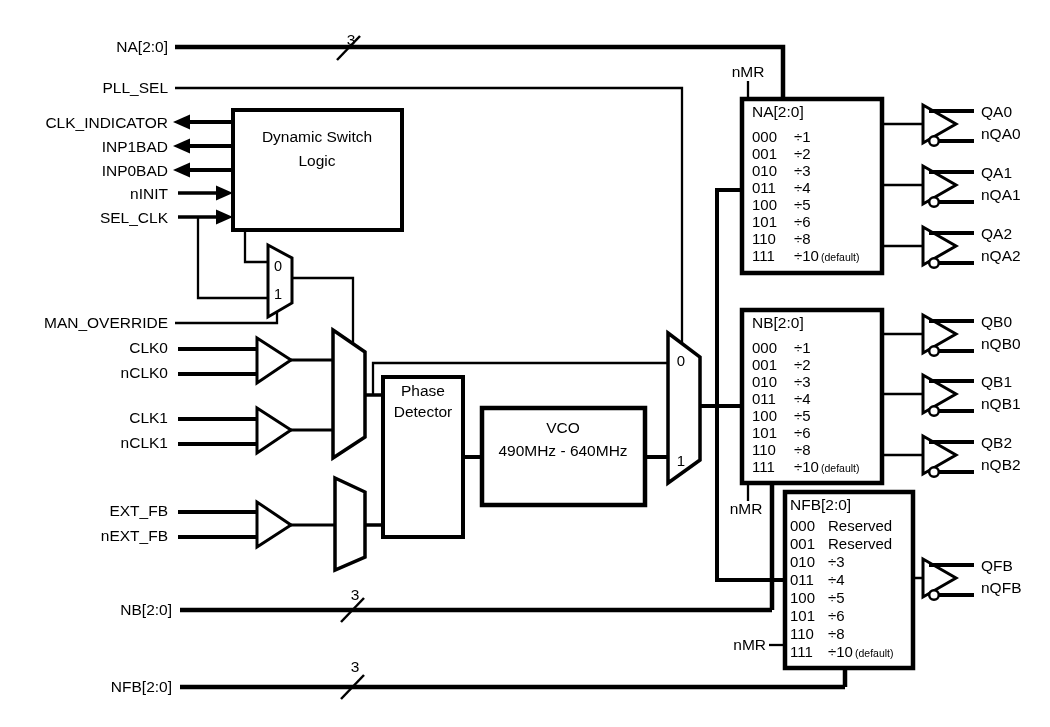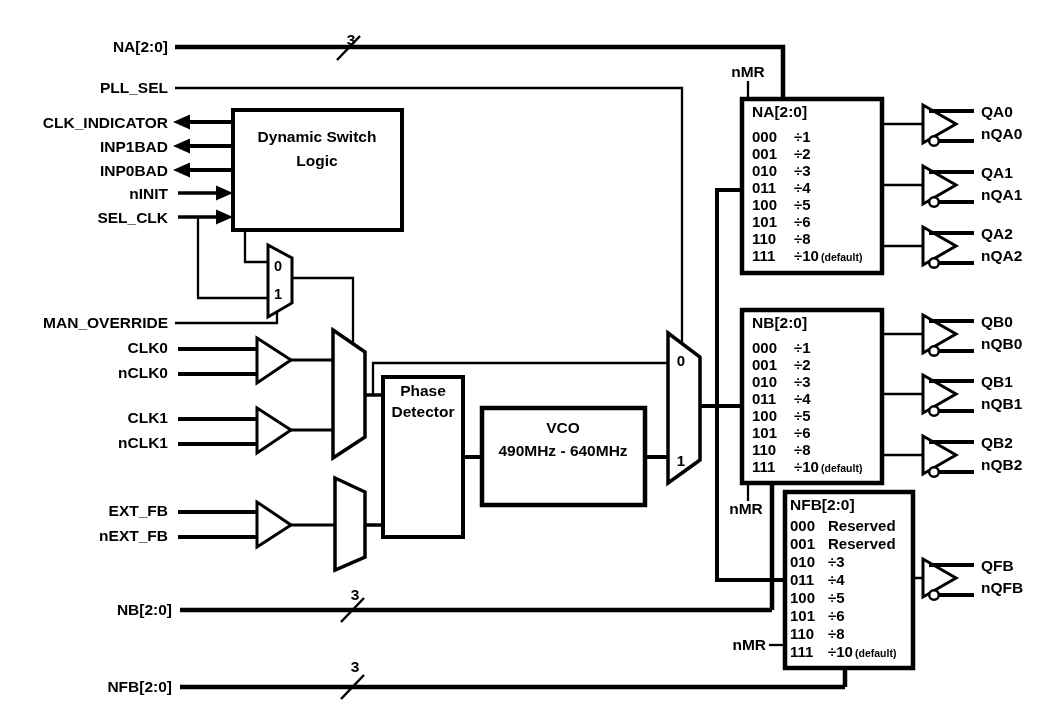--- a/index.html
+++ b/index.html
@@ -1,16 +1,16 @@
 <!DOCTYPE html>
 <html><head>
 <meta charset="utf-8">
 <style>
   html,body{margin:0;padding:0;background:#ffffff;}
-  .stage{width:1050px;height:727px;position:relative;background:#15803d;font-weight:bold;}
+  .stage{width:1050px;height:727px;position:relative;background:#15803d;}
   svg{display:block;}
   .s1{stroke:#000;stroke-width:2.3;fill:none;}
   .s2{stroke:#000;stroke-width:2.5;fill:none;}
   .s3{stroke:#000;stroke-width:3;fill:none;}
   .s32{stroke:#000;stroke-width:3.2;fill:none;}
   .s34{stroke:#000;stroke-width:3.4;fill:none;}
   .s35{stroke:#000;stroke-width:3.5;fill:none;}
   .s4{stroke:#000;stroke-width:4;fill:none;}
   .s42{stroke:#000;stroke-width:4.2;fill:none;}
   .s45{stroke:#000;stroke-width:4.5;fill:none;}

